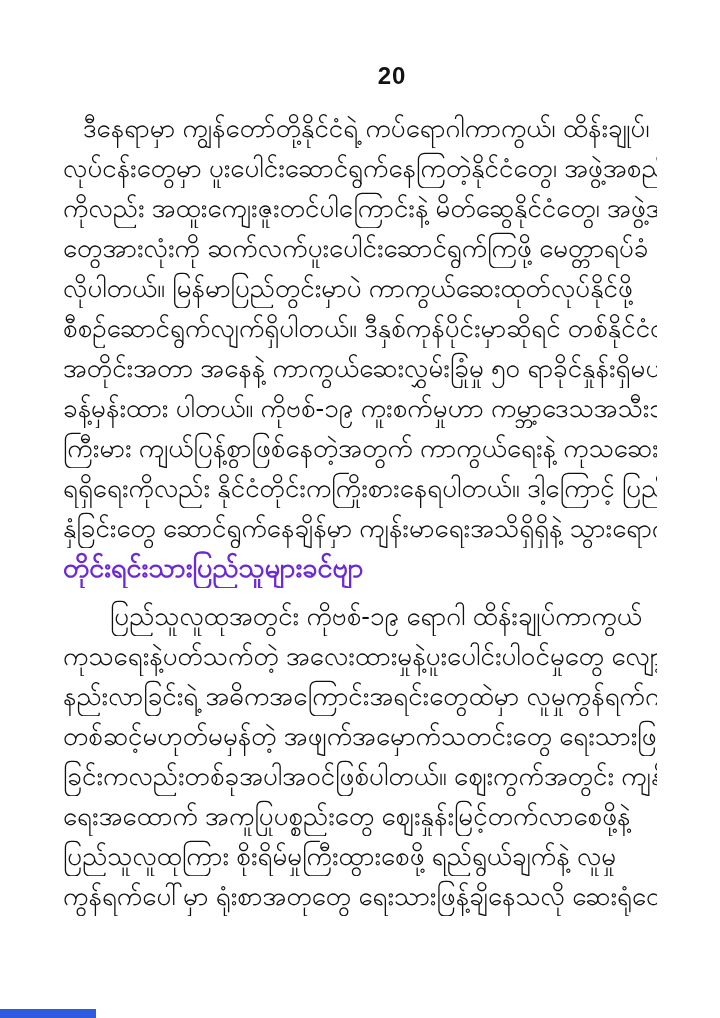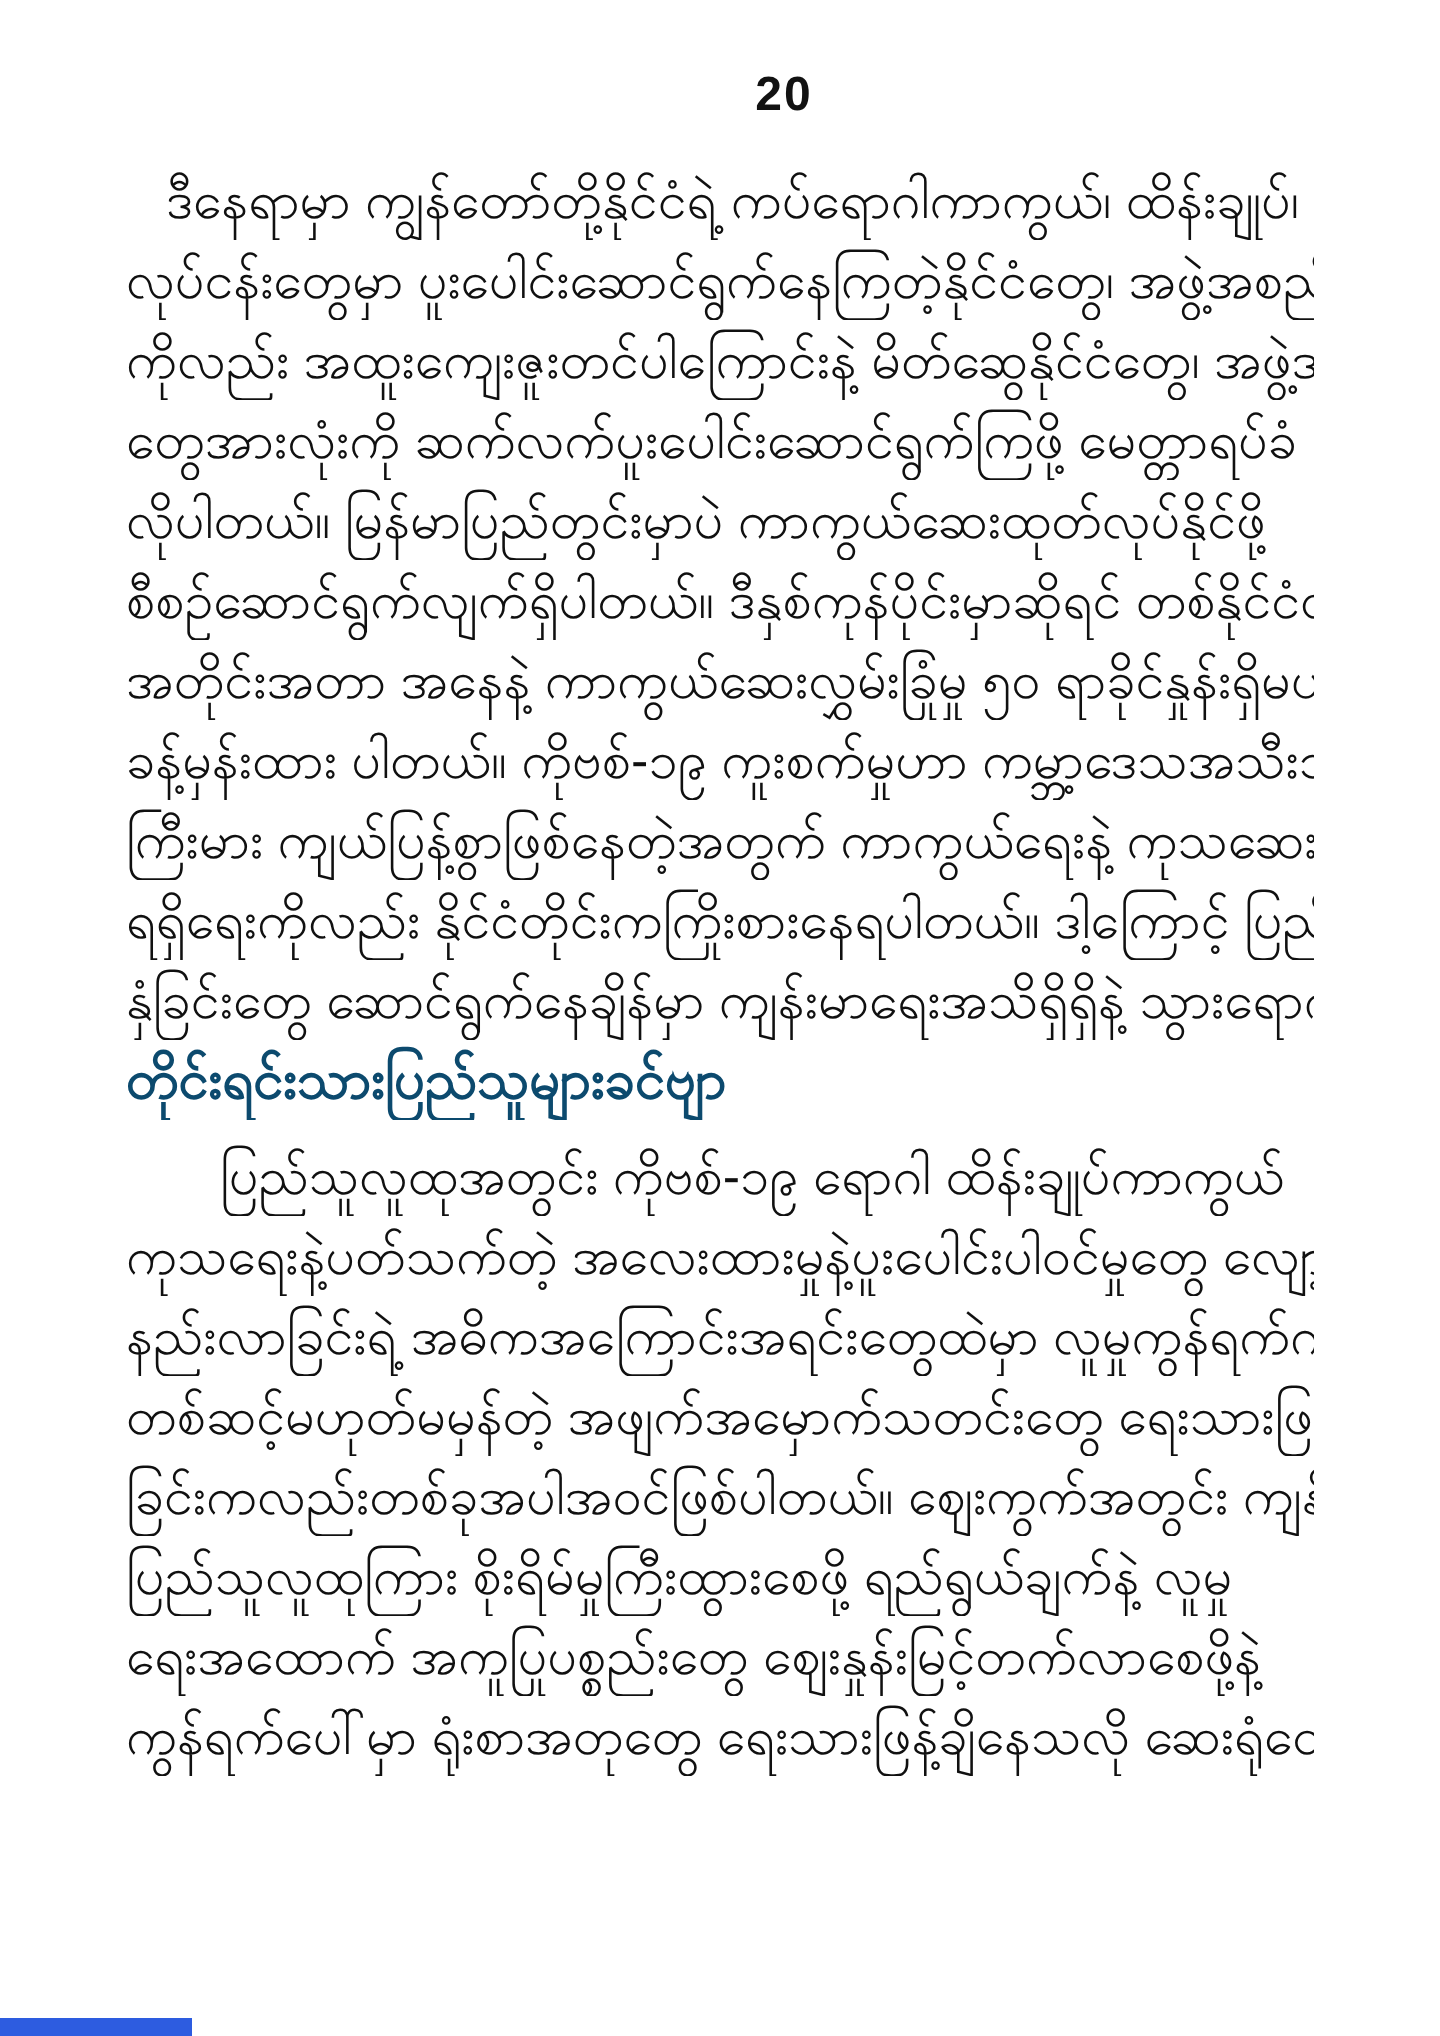--- a/index.html
+++ b/index.html
@@ -10,20 +10,21 @@
     height: 1018px;
     background: #ffffff;
     font-family: "Liberation Sans", "DejaVu Sans", sans-serif;
     color: #101010;
     overflow: hidden;
   }
   .page {
     position: absolute;
     inset: 0;
     background: #ffffff;
+    margin-top: 28px;
   }
   .page-number {
     position: absolute;
     top: 34px;
     left: 0;
     width: 100%;
     text-align: center;
     padding-left: 64px; 
     font-size: 24px;
     font-weight: bold;
@@ -49,21 +50,21 @@
   }
   .para1 .line:first-child { padding-left: 20px; }
   .para2 .line:first-child { padding-left: 47px; }
   .section-heading {
     height: 40px;
     line-height: 40px;
     font-size: 27px;
     font-weight: bold;
     white-space: nowrap;
     overflow: hidden;
-    color: #0c4a6e;
+    color: #6d28d9;
   }
   .para2 { margin-top: 8px; }
   .bottom-bar {
     position: absolute;
     left: 0;
     bottom: 0;
     width: 96px;
     height: 9px;
   }
 </style>
@@ -91,22 +92,22 @@
     </div>
 
     <div class="section-heading">တိုင်းရင်းသားပြည်သူများခင်ဗျာ</div>
 
     <div class="para2">
       <div class="line">ပြည်သူလူထုအတွင်း ကိုဗစ်-၁၉ ရောဂါ ထိန်းချုပ်ကာကွယ်</div>
       <div class="line">ကုသရေးနဲ့ပတ်သက်တဲ့ အလေးထားမှုနဲ့ပူးပေါင်းပါဝင်မှုတွေ လျော့</div>
       <div class="line">နည်းလာခြင်းရဲ့ အဓိကအကြောင်းအရင်းတွေထဲမှာ လူမှုကွန်ရက်က</div>
       <div class="line">တစ်ဆင့်မဟုတ်မမှန်တဲ့ အဖျက်အမှောက်သတင်းတွေ ရေးသားဖြန့်ဝေ</div>
       <div class="line">ခြင်းကလည်းတစ်ခုအပါအဝင်ဖြစ်ပါတယ်။ ဈေးကွက်အတွင်း ကျန်းမာ</div>
+      <div class="line">ရေးအထောက် အကူပြုပစ္စည်းတွေ ဈေးနှုန်းမြင့်တက်လာစေဖို့နဲ့</div>
       <div class="line">ပြည်သူလူထုကြား စိုးရိမ်မှုကြီးထွားစေဖို့ ရည်ရွယ်ချက်နဲ့ လူမှု</div>
-      <div class="line">ရေးအထောက် အကူပြုပစ္စည်းတွေ ဈေးနှုန်းမြင့်တက်လာစေဖို့နဲ့</div>
       <div class="line">ကွန်ရက်ပေါ်မှာ ရုံးစာအတုတွေ ရေးသားဖြန့်ချိနေသလို ဆေးရုံတွေက</div>
     </div>
 
   </div>
 
   <div class="bottom-bar" style="background: rgb(45, 92, 224);"></div>
 
 </div>
 
 </body></html>

